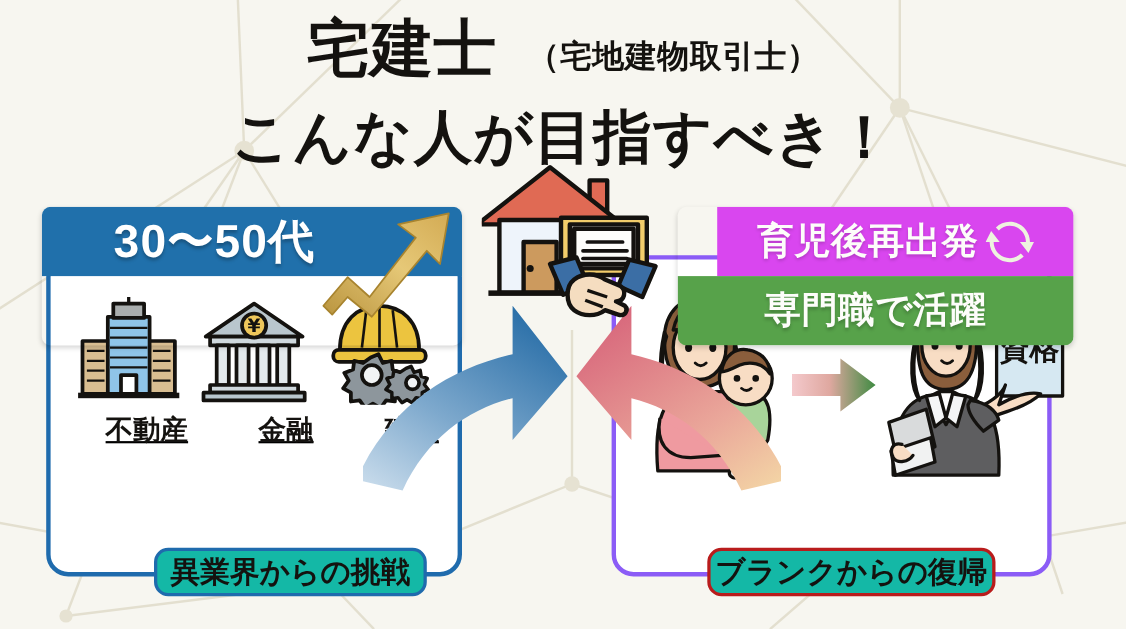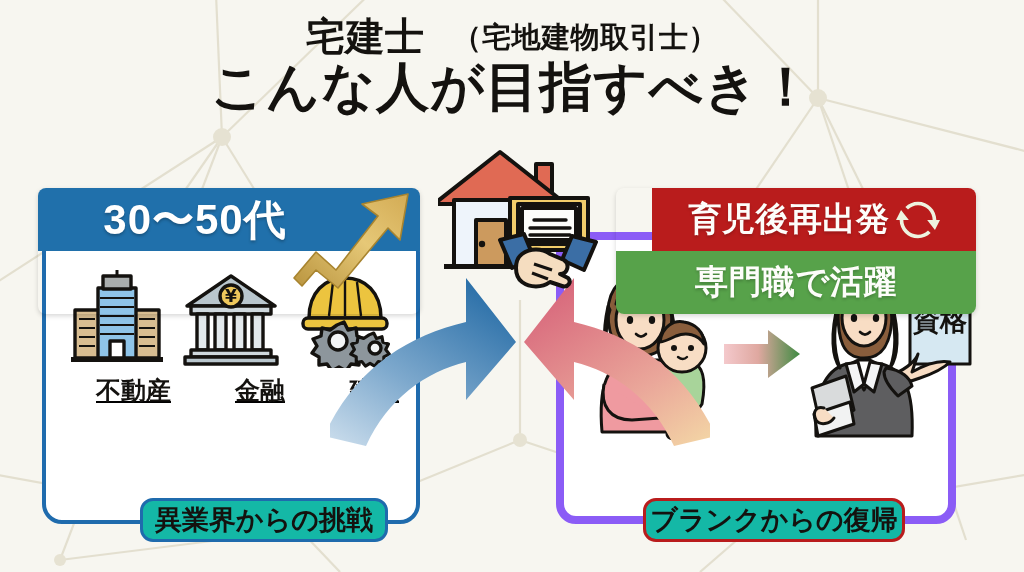--- a/index.html
+++ b/index.html
@@ -38,49 +38,48 @@
     z-index: 6;
   }
   #title-line1 {
     font-size: 41px;
     font-weight: 900;
     color: #14120f;
     letter-spacing: 0.5px;
     line-height: 1.12;
     white-space: nowrap;
   }
-  #title-main-kanji { font-size: 39px; }
+  #title-main-kanji { font-size: 57px; }
   #title-paren { font-size: 29px; vertical-align: 3px; margin-left: 28px; }
   #title-line2 {
     font-size: 53px;
     font-weight: 900;
     color: #14120f;
     line-height: 1.05;
     letter-spacing: 1px;
-    margin-top: 4px;
+    margin-top: 20px;
     white-space: nowrap;
-    font-family: Liberation Mono, monospace;
   }
 
   
   .card {
     position: absolute;
     background: #ffffff;
     border-radius: 20px;
     z-index: 2;
   }
   #card-left {
     left: 42px; top: 232px;
     width: 378px; height: 292px;
     border: 4px solid #1f6bad;
   }
   #card-right {
     left: 556px; top: 232px;
     width: 400px; height: 292px;
-    border: 8px solid #8b5cf6;
+    border: 4px solid #8b5cf6;
   }
 
   
   .banner {
     position: absolute;
     border-radius: 8px;
     overflow: hidden;
     z-index: 5;
     box-shadow: 0 2px 5px rgba(0,0,0,0.16);
   }
@@ -89,21 +88,21 @@
 
   .banner-row {
     position: relative;
     display: flex;
     align-items: center;
     justify-content: center;
     height: 63px;
   }
   #banner-left-top    { background: #2070ab; }
   #banner-left-bottom { background: linear-gradient(180deg,#e0c070 0%,#d3ab54 48%,#e6cd93 100%); }
-  #banner-right-top    { background: #b91c1c; margin-left: 36px; }
+  #banner-right-top    { background: #d946ef; margin-left: 36px; }
   #banner-right-bottom { background: #57a martial; background: #57a24a; }
 
   #label-age {
     font-size: 42px; font-weight: 900; color: #ffffff;
     letter-spacing: 1px; text-shadow: 0 2px 3px rgba(0,0,0,0.25);
     position: relative; z-index: 2; margin-right: 68px;
   }
   #label-career {
     font-size: 33px; font-weight: 900; color: #141210;
     letter-spacing: 0px; position: relative; z-index: 2;

